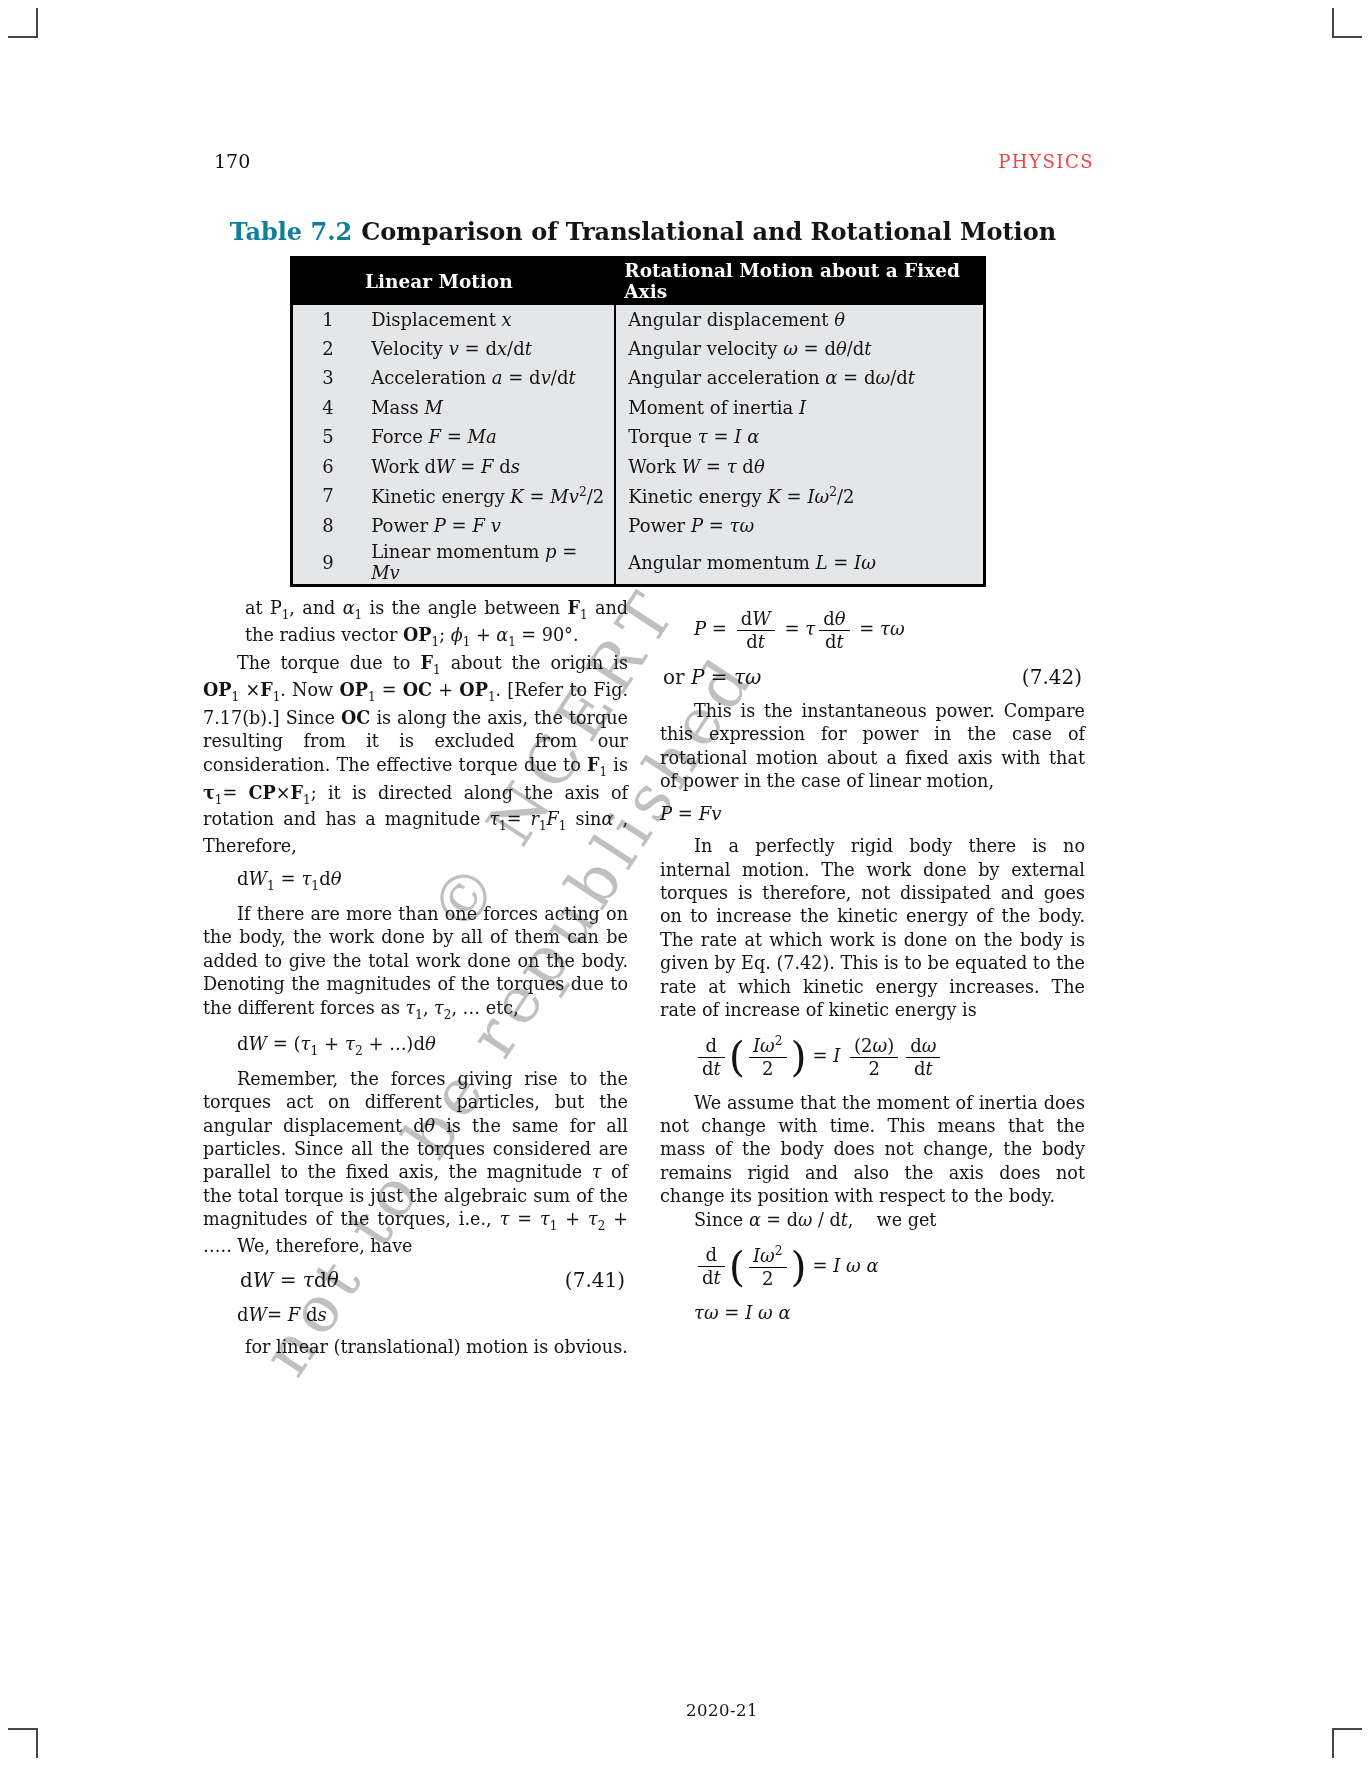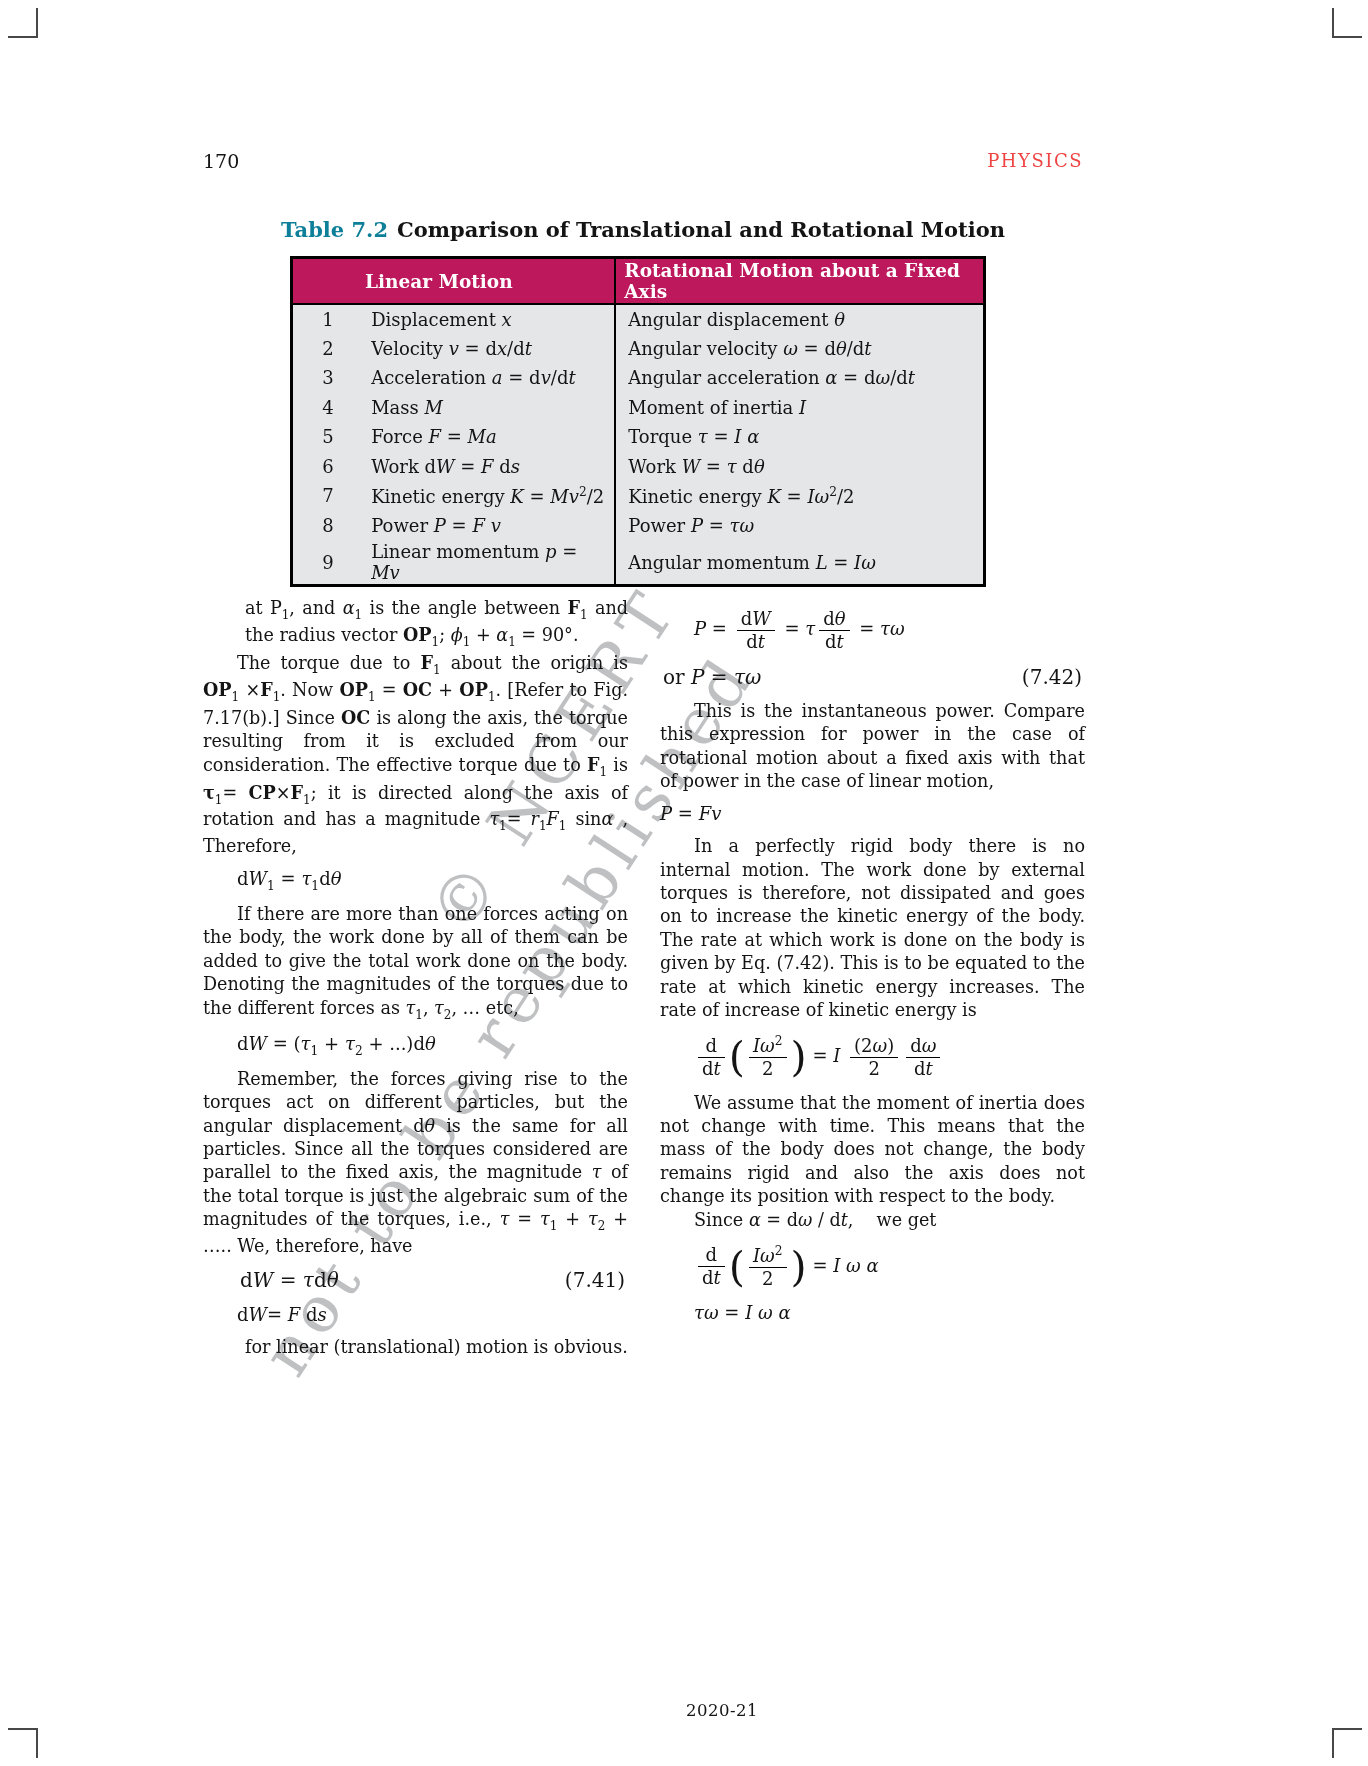--- a/index.html
+++ b/index.html
@@ -28,35 +28,35 @@
     transform-origin:0 0; transform:rotate(-57deg);
   }
   .wm1 { left:416px; top:905px;  font-size:64px; letter-spacing:10px; }
   .wm2 { left:248px; top:1348px; font-size:64px; letter-spacing:7px; }
   .wm-bar { position:absolute; left:936px; top:514px; width:31px; height:70px;
             background:#c8c9cc; z-index:0; }
 
   .content { position:relative; z-index:1; }
 
   
-  .header { position:absolute; top:150px; left:203px; width:880px;
-            display:flex; justify-content:space-between; align-items:flex-start; }
+  .header { position:absolute; top:150px; left:214px; width:880px;
+            display:flex; justify-content:space-between; align-items:flex-end; }
   .pagenum { font-size:19px; }
   .running-head { color:#ef4444; font-size:18px; letter-spacing:1.5px; }
 
   
   .caption { position:absolute; top:217px; left:203px; width:880px;
-             text-align:center; font-size:21px; font-weight:bold; }
+             text-align:center; font-size:24px; font-weight:bold; }
   .cap-label { color:#0d7f98; margin-right:9px; }
 
   
   .cmp-table { position:absolute; top:256px; left:290px; width:696px;
                border-collapse:collapse; border:3px solid #000; font-size:18px; }
   .cmp-table th, .cmp-table td { padding:1px 8px; vertical-align:middle; }
-  .cmp-table thead th { background:#be185d; color:#fff; text-align:left;
+  .cmp-table thead th { background:#000000; color:#fff; text-align:left;
                font-size:18.5px; height:35px; border-bottom:2px solid #000; font-weight:bold; }
   th.h-lin { padding-left:72px; }
   th.h-rot, td.rot { border-left:2px solid #000; }
   .cmp-table tbody { background:#e5e6e8; }
   .cmp-table tbody tr { height:29.5px; }
   td.num { width:72px; text-align:center; }
   td.lin { width:253px; }
   td.rot { width:371px; padding-left:12px; }
 
   

